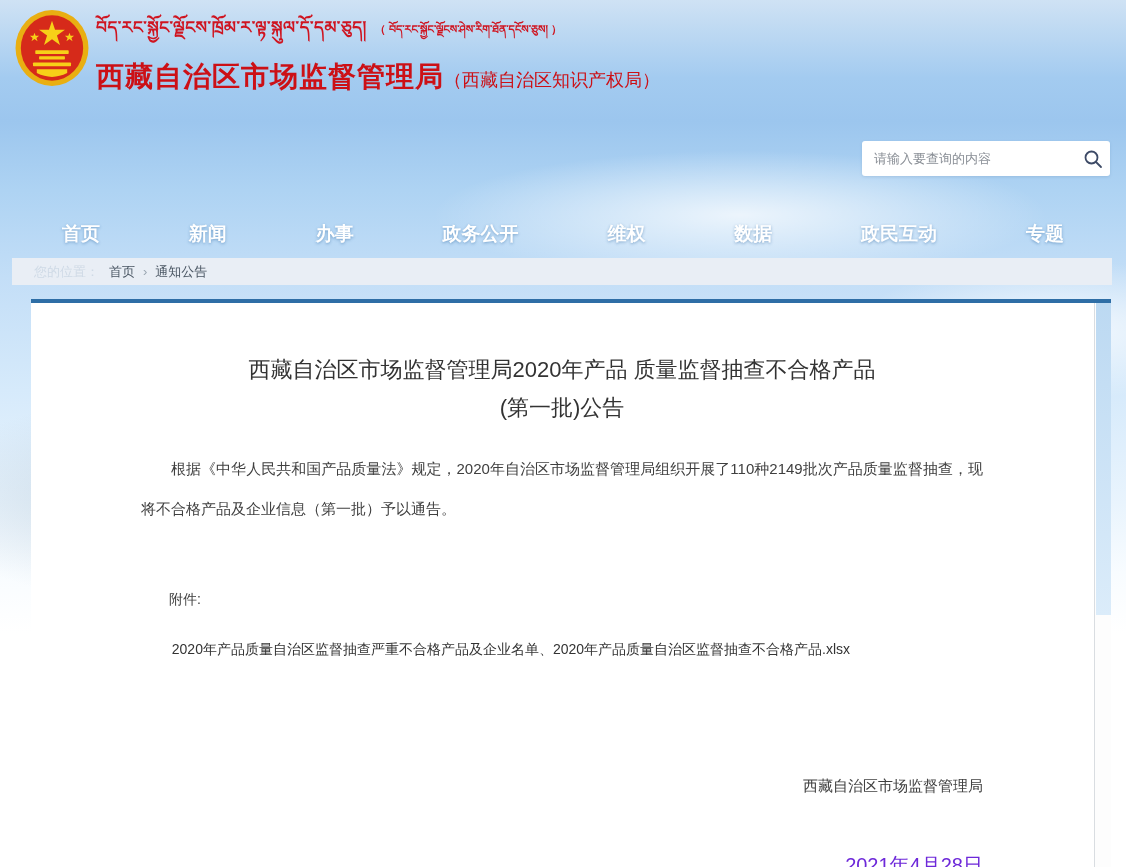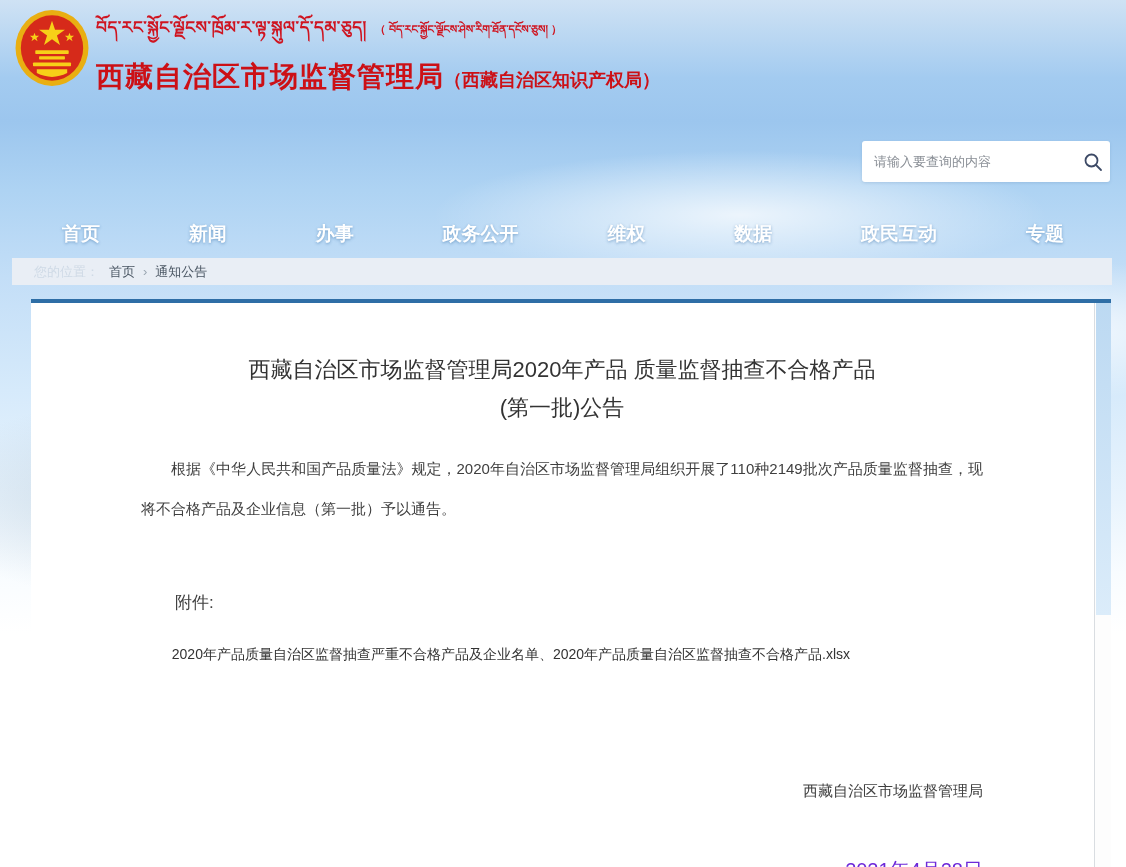--- a/index.html
+++ b/index.html
@@ -29,25 +29,25 @@
 
   
   .site-header { position: absolute; left: 14px; top: 8px; display: flex; }
   .emblem { width: 76px; height: 80px; flex: 0 0 auto; }
   .titles { margin-left: 6px; }
   .tibetan-row { display: flex; align-items: baseline; white-space: nowrap; }
   .tibetan-title { color: #cf1420; font-size: 17px; font-weight: bold; letter-spacing: .5px; }
   .tibetan-sub { color: #cf1420; font-size: 11px; font-weight: bold; margin-left: 8px; }
   .cn-row { display: flex; align-items: baseline; white-space: nowrap; margin-top: 2px; }
   .site-title { color: #cc1016; font-size: 28px; font-weight: bold; letter-spacing: 1px; }
-  .site-subtitle { color: #cc1016; font-size: 18px; font-weight: bold; }
+  .site-subtitle { color: #cc1016; font-size: 18px; font-weight: normal; }
 
   
   .search-box {
-    position: absolute; left: 862px; top: 141px; width: 248px; height: 41px;
+    position: absolute; left: 862px; top: 141px; width: 248px; height: 35px;
     background: #ffffff; border-radius: 3px;
     display: flex; align-items: center;
     box-shadow: 0 1px 3px rgba(60,100,150,.18);
   }
   .search-input {
     flex: 1; border: none; outline: none; background: transparent;
     font-size: 13px; color: #333; padding: 0 8px 0 12px;
     font-family: inherit;
   }
   .search-input::placeholder { color: #8a8f96; }
@@ -95,21 +95,21 @@
   .article-title {
     margin: 48px auto 0; max-width: 650px;
     text-align: center; color: #333333;
     font-size: 22px; font-weight: normal; line-height: 38px;
   }
   .article-paragraph {
     margin-top: 22px; font-size: 15px; color: #404040;
     line-height: 40px; text-indent: 2em; text-align: justify;
   }
   .attachment-label {
-    margin-top: 62px; font-size: 17px; color: #404040; text-indent: 2em;
+    margin-top: 62px; font-size: 14px; color: #404040; text-indent: 2em;
   }
   .attachment-link {
     margin-top: 32px; font-size: 14px; color: #333333; text-indent: 2.2em;
     cursor: pointer; white-space: nowrap;
   }
   .signature { margin-top: 118px; text-align: right; font-size: 15px; color: #404040; }
   .sig-date { margin-top: 56px; text-align: right; font-size: 20px; color: #6d28d9; }
 </style>
 </head>
 <body>

